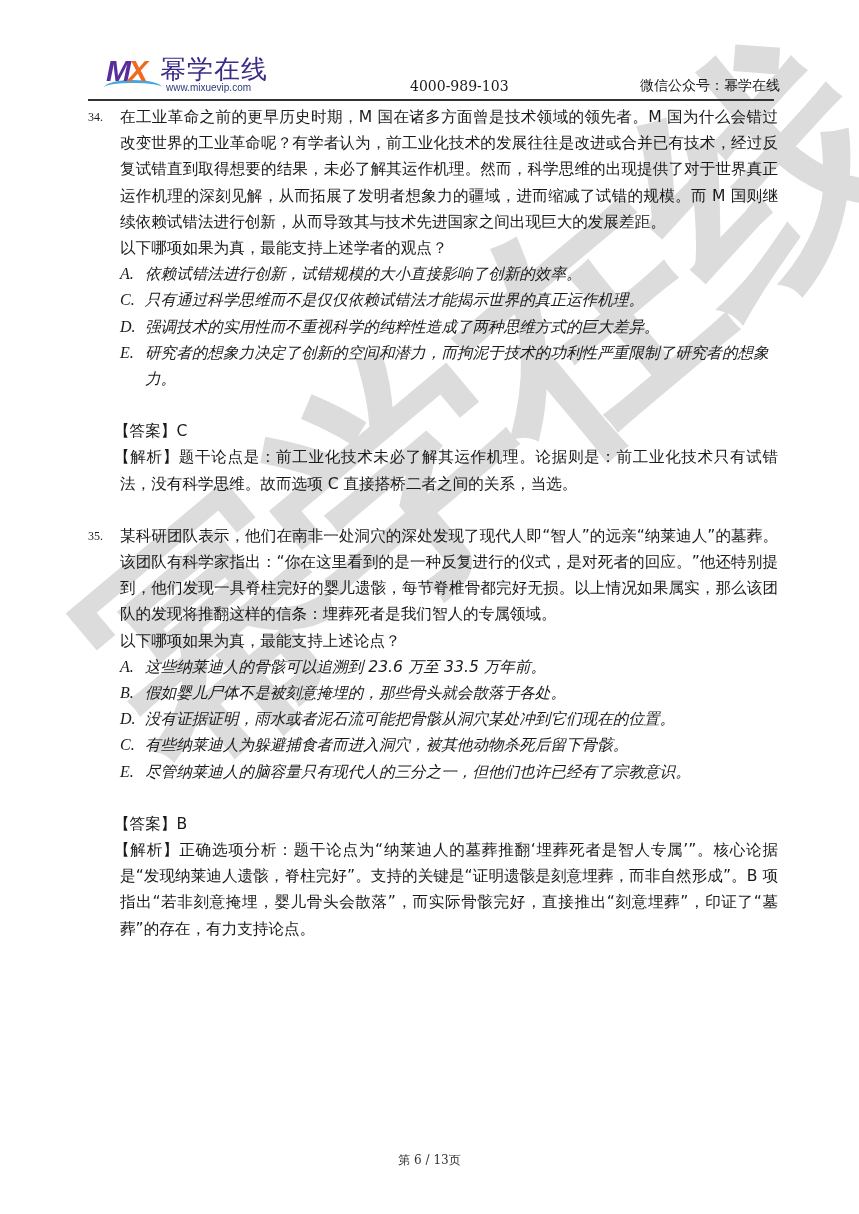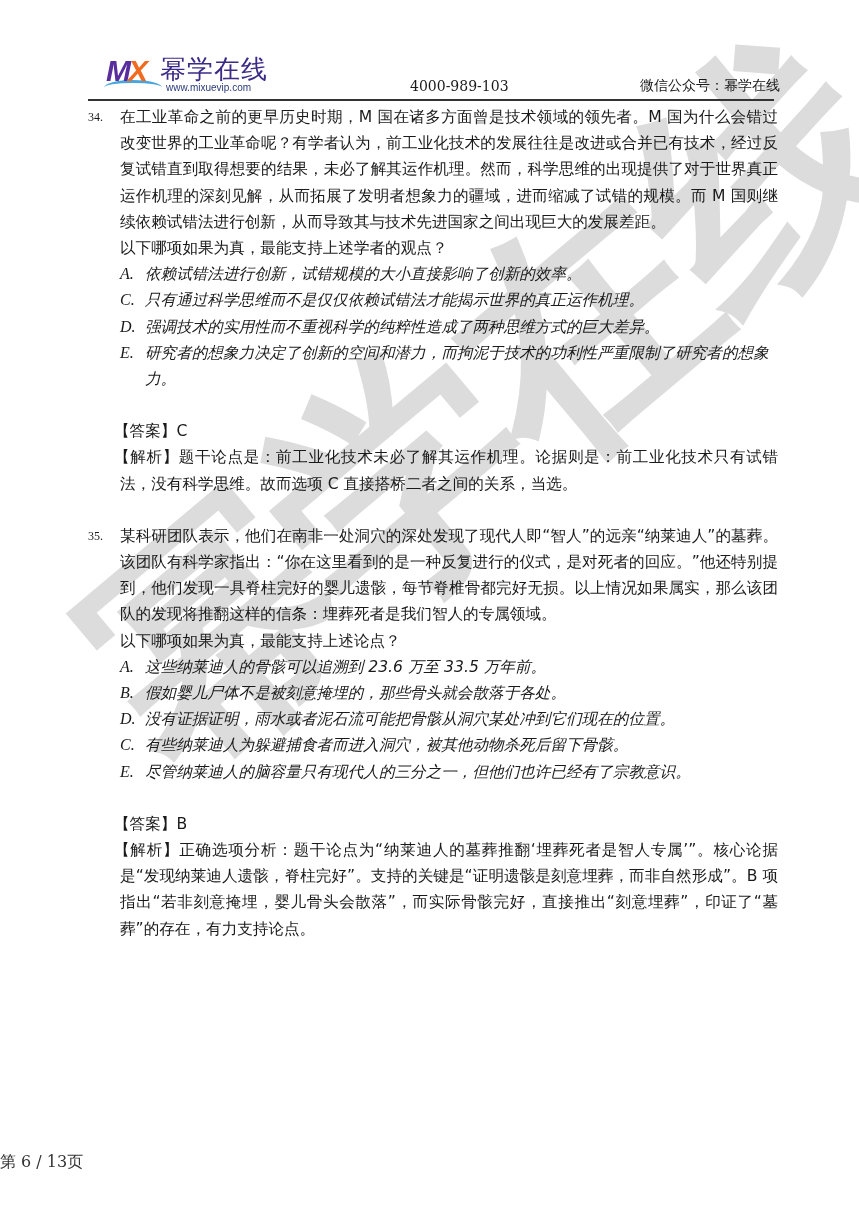--- a/index.html
+++ b/index.html
@@ -32,21 +32,21 @@
                font-size: 15.6px; line-height: 26.2px; font-family: "DejaVu Sans", sans-serif; }
     .q { position: relative; }
     .q-num { position: absolute; left: 0; top: 0; font-family: "Liberation Serif", serif; font-size: 12px; }
     .q-body { margin-left: 32px; text-align: justify; }
     .prompt { margin-left: 32px; }
     .opt { margin-left: 32px; padding-left: 25px; text-indent: -25px; font-style: italic; }
     .opt-letter { font-family: "Liberation Serif", serif; font-size: 16px; display: inline-block; width: 25px; text-indent: 0; }
     .gap { height: 26px; }
     .ans { margin-left: 26px; }
     .ana { margin-left: 32px; text-indent: -6px; text-align: justify; }
-    .footer { position: absolute; left: 0; width: 859px; top: 1152px; font-size: 16px; z-index: 2;
+    .footer { position: absolute; left: 0; width: 859px; top: 1152px; text-align: center; font-size: 12px; z-index: 2;
               font-family: "DejaVu Serif", serif; color: #333; }
   </style>
 </head>
 <body>
 
 <div class="page">
 
   <div class="watermark">
     <span>幂学在线</span>
   </div>

